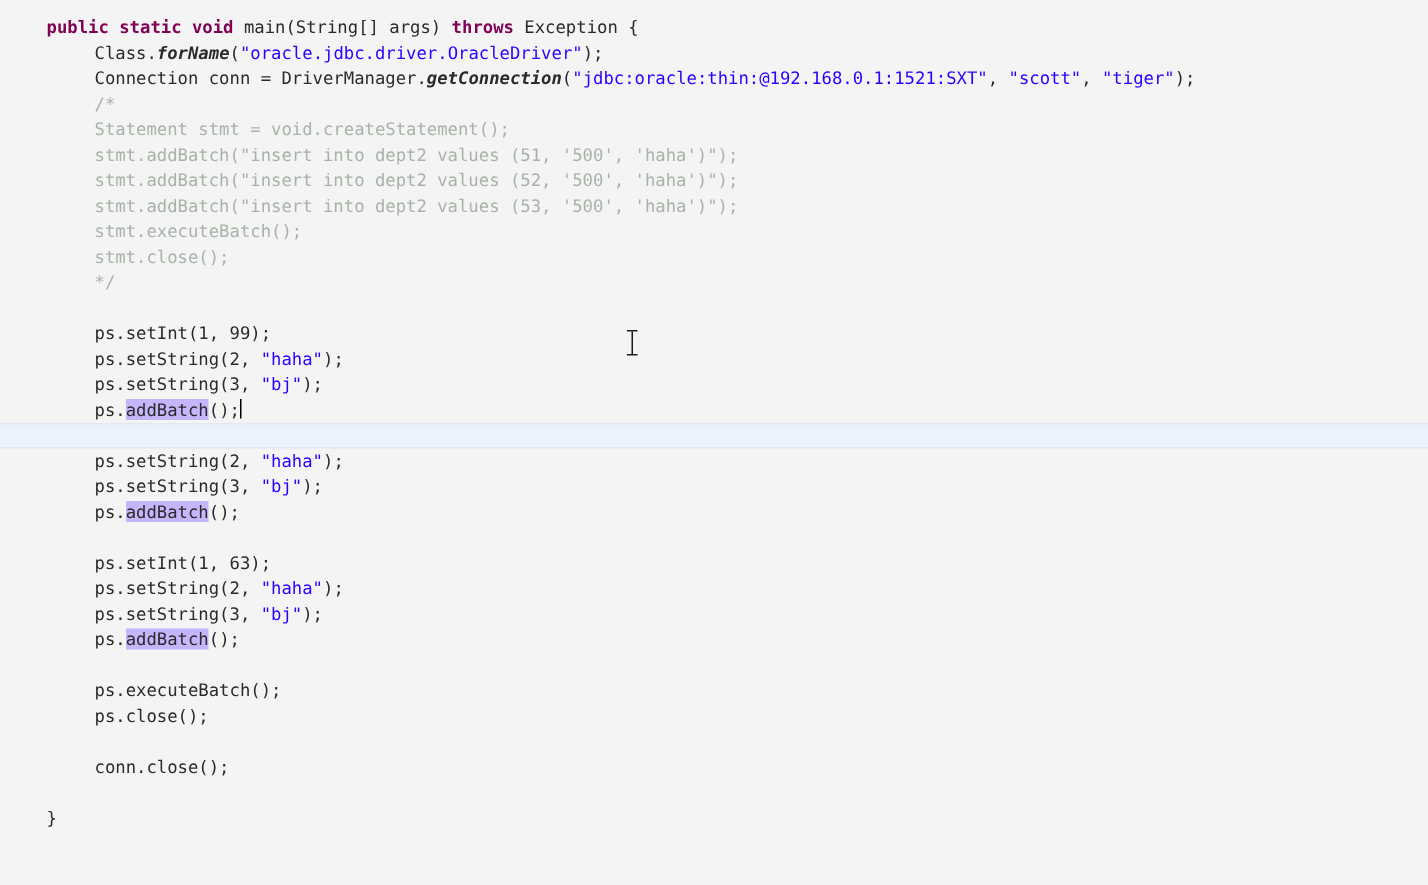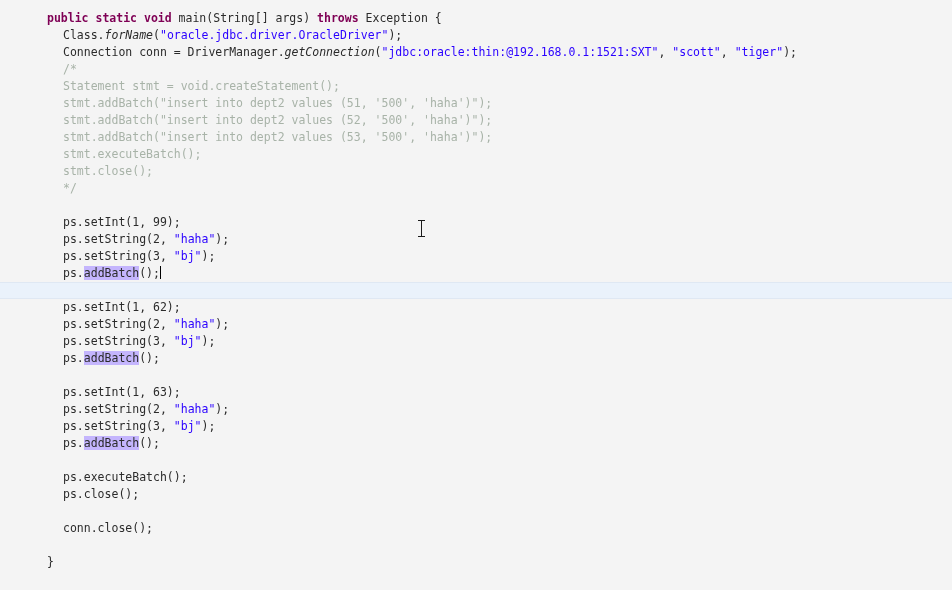--- a/index.html
+++ b/index.html
@@ -50,29 +50,29 @@
     white-space: pre;
     color: #2b2b2b;
     position: relative;
   }
   .line .txt {
     display: inline;
     white-space: pre;
   }
 
   
-  .ind0 { padding-left: 31px; margin-left: 16px; }
+  .ind0 { padding-left: 31px; }
   .ind1 { padding-left: 63px; }
 
   
   .kw      { color: #7f0055; font-weight: bold; }
   .str     { color: #2a00ff; }
   .cmt     { color: #a8b3a8; }
   .plain   { color: #2b2b2b; }
-  .ital    { font-style: italic; color: #2b2b2b; }
+  .ital    { font-style: italic; color: #2b2b2b; font-weight: bold; }
   .occ     { background: #c4b5fd; }
 
   
   .caret {
     display: inline-block;
     width: 1px;
     height: 13px;
     background: #000;
     vertical-align: -2px;
     margin-left: 0px;
@@ -116,21 +116,20 @@
       <div class="line ind1"><span class="txt cmt">stmt.addBatch("insert into dept2 values (53, '500', 'haha')");</span></div>
       <div class="line ind1"><span class="txt cmt">stmt.executeBatch();</span></div>
       <div class="line ind1"><span class="txt cmt">stmt.close();</span></div>
       <div class="line ind1"><span class="txt cmt">*/</span></div>
       <div class="line ind0">&nbsp;</div>
       <div class="line ind1"><span class="txt plain">ps.setInt(1, 99);</span></div>
       <div class="line ind1"><span class="txt plain">ps.setString(2, </span><span class="txt str">"haha"</span><span class="txt plain">);</span></div>
       <div class="line ind1"><span class="txt plain">ps.setString(3, </span><span class="txt str">"bj"</span><span class="txt plain">);</span></div>
       <div class="line ind1"><span class="txt plain">ps.</span><span class="txt occ">addBatch</span><span class="txt plain">();</span><span class="caret"></span></div>
       <div class="line ind0">&nbsp;</div>
-      <div class="line ind1"><span class="txt plain">ps.setInt(1, 62);</span></div>
       <div class="line ind1"><span class="txt plain">ps.setString(2, </span><span class="txt str">"haha"</span><span class="txt plain">);</span></div>
       <div class="line ind1"><span class="txt plain">ps.setString(3, </span><span class="txt str">"bj"</span><span class="txt plain">);</span></div>
       <div class="line ind1"><span class="txt plain">ps.</span><span class="txt occ">addBatch</span><span class="txt plain">();</span></div>
       <div class="line ind0">&nbsp;</div>
       <div class="line ind1"><span class="txt plain">ps.setInt(1, 63);</span></div>
       <div class="line ind1"><span class="txt plain">ps.setString(2, </span><span class="txt str">"haha"</span><span class="txt plain">);</span></div>
       <div class="line ind1"><span class="txt plain">ps.setString(3, </span><span class="txt str">"bj"</span><span class="txt plain">);</span></div>
       <div class="line ind1"><span class="txt plain">ps.</span><span class="txt occ">addBatch</span><span class="txt plain">();</span></div>
       <div class="line ind0">&nbsp;</div>
       <div class="line ind1"><span class="txt plain">ps.executeBatch();</span></div>

